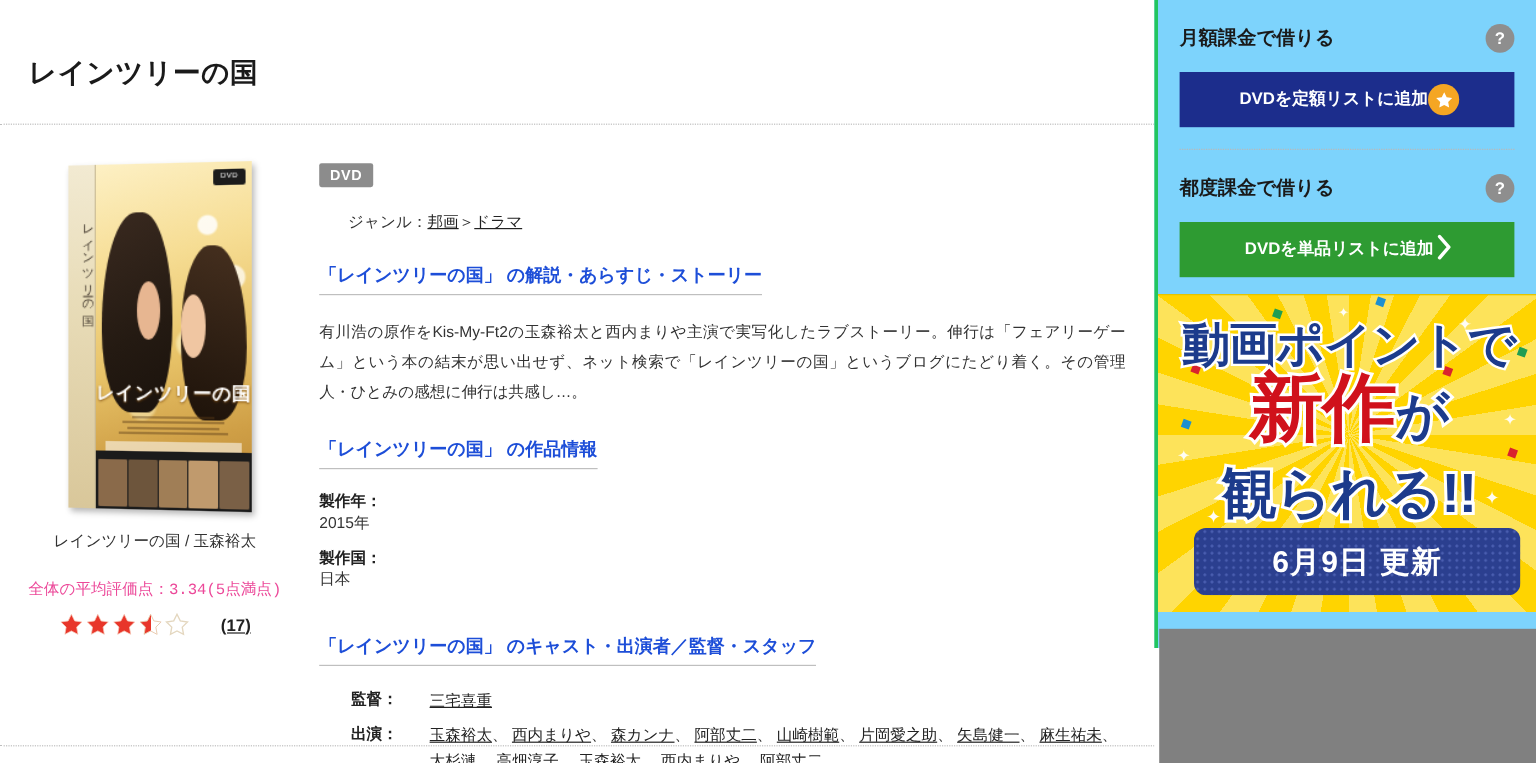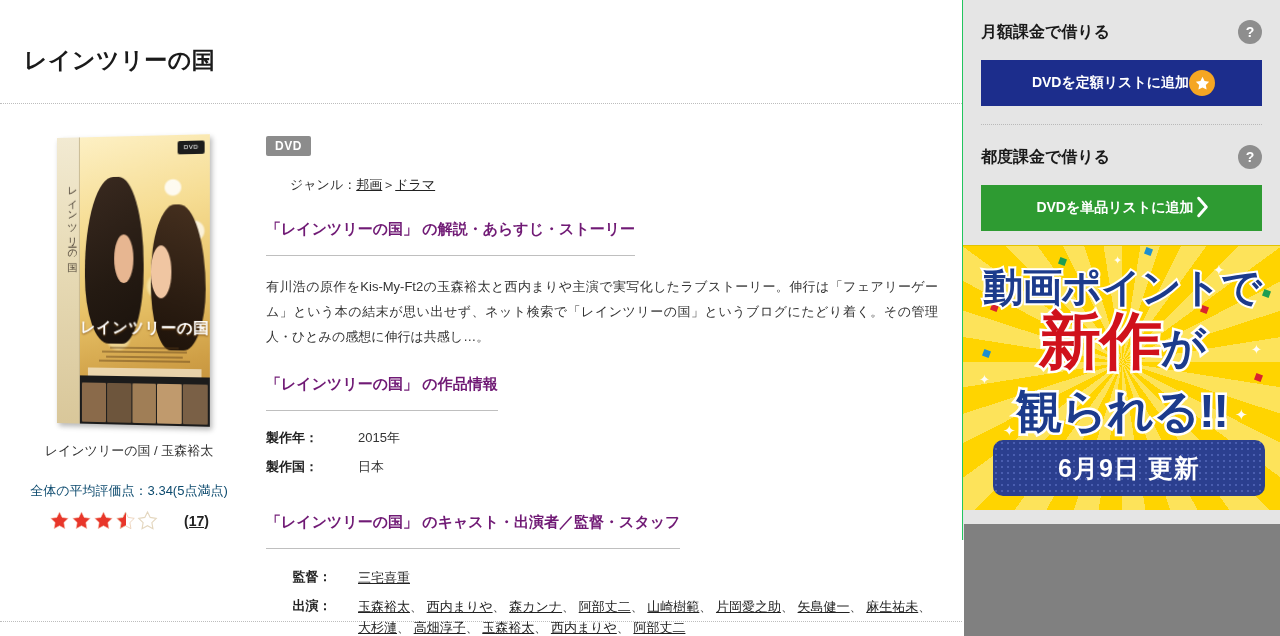--- a/index.html
+++ b/index.html
@@ -122,21 +122,21 @@
   .pkg-strip b:nth-child(5){ background:#7a6046; }
   .pkg-tagline {
     position: absolute; left: 6%; right: 6%; bottom: 17%; height: 8px;
     background: rgba(255,255,255,.55);
   }
 
   .pkg-caption {
     margin-top: 14px; font-size: 13px; color: #333;
   }
   .rating-line {
-    margin-top: 22px; font-size: 13px; color: #0c4a6e;
+    margin-top: 22px; font-size: 13px; color: #ec4899; font-family: Liberation Mono, monospace;
   }
   .stars-row {
     margin-top: 10px; display: flex; align-items: center;
     justify-content: center; gap: 0px;
   }
   .stars { display: flex; gap: 1px; }
   .star { width: 21px; height: 21px; display: block; }
   .review-count {
     margin-left: 26px; font-size: 14px; font-weight: bold; color: #222;
     text-decoration: underline; cursor: pointer;
@@ -152,47 +152,47 @@
     letter-spacing: .5px;
   }
   .genre-line {
     margin-top: 20px; font-size: 13px; color: #333; margin-left: 24px;
   }
   .genre-line a {
     color: #222; text-decoration: underline; cursor: pointer;
   }
   .sec-head {
     display: inline-block; margin-top: 26px;
-    font-size: 15px; font-weight: bold; color: #701a75;
-    border-bottom: 1px solid #bfbfbf; padding-bottom: 16px;
+    font-size: 15px; font-weight: bold; color: #1d4ed8;
+    border-bottom: 1px solid #bfbfbf; padding-bottom: 6px;
   }
   .synopsis {
     margin-top: 18px; font-size: 13px; line-height: 25px; color: #333;
     width: 672px; text-align: justify;
   }
   .info-table { margin-top: 18px; font-size: 13px; color: #333; }
-  .info-row { display: flex; margin-bottom: 11px; }
+  .info-row { display: flex; margin-bottom: 11px; flex-direction: column; }
   .info-label { width: 92px; font-weight: bold; color: #222; }
   .info-value { color: #333; }
   .cast-table { margin-top: 18px; font-size: 13px; }
   .cast-row { display: flex; margin-bottom: 8px; align-items: flex-start; }
   .cast-label { width: 92px; font-weight: bold; color: #222; padding-top: 1px; flex: 0 0 92px; text-align: center; }
   .cast-value { color: #333; line-height: 21px; width: 580px; }
   .cast-value a { color: #222; text-decoration: underline; cursor: pointer; }
   .sep-mark { color: #333; }
   .more-link {
     margin-top: 18px; font-size: 13px; color: #222; display: inline-flex;
     align-items: center; gap: 6px; cursor: pointer;
   }
   .more-link span.txt { text-decoration: underline; }
 
   
   .side-col {
     position: absolute; left: 962px; top: 0; width: 318px; height: 540px;
-    background: #e5e5e5; border-left: 1px solid #22c55e;
+    background: #7dd3fc; border-left: 3px solid #22c55e;
   }
   .side-block { position: relative; padding: 0 18px; }
   .side-head {
     display: flex; align-items: center; justify-content: space-between;
     padding-top: 20px;
   }
   .side-head-title { font-size: 16px; font-weight: bold; color: #1a1a1a; }
   .help-icon {
     width: 24px; height: 24px; border-radius: 50%; background: #8e8e8e;
     color: #fff; font-size: 14px; font-weight: bold; line-height: 24px;

